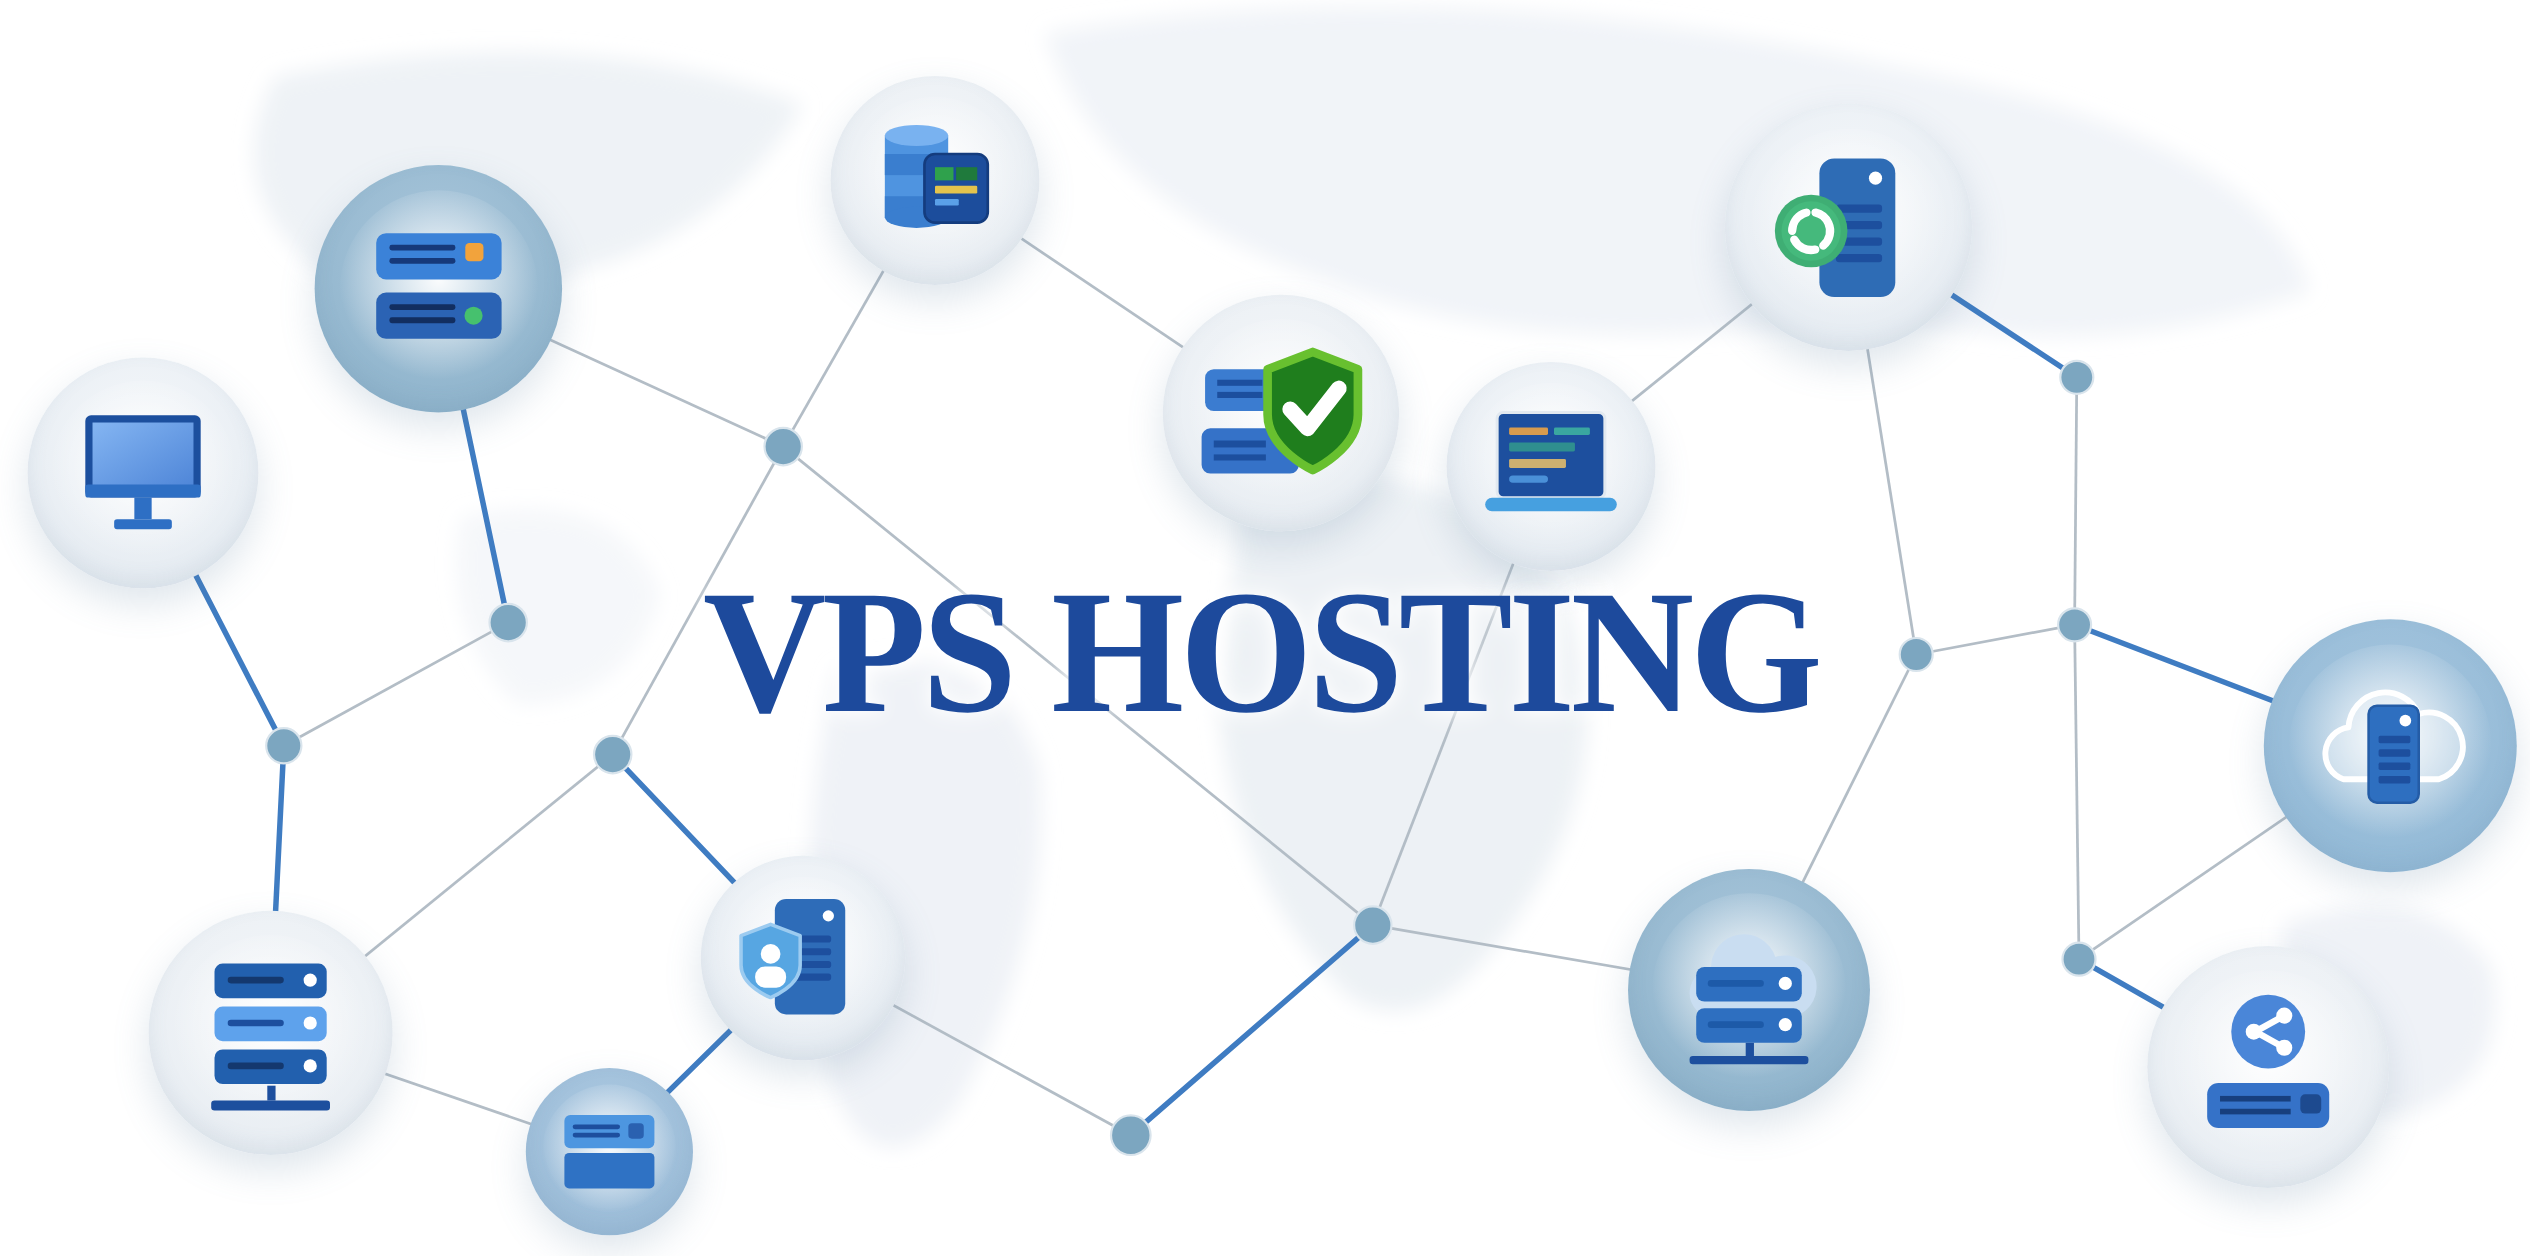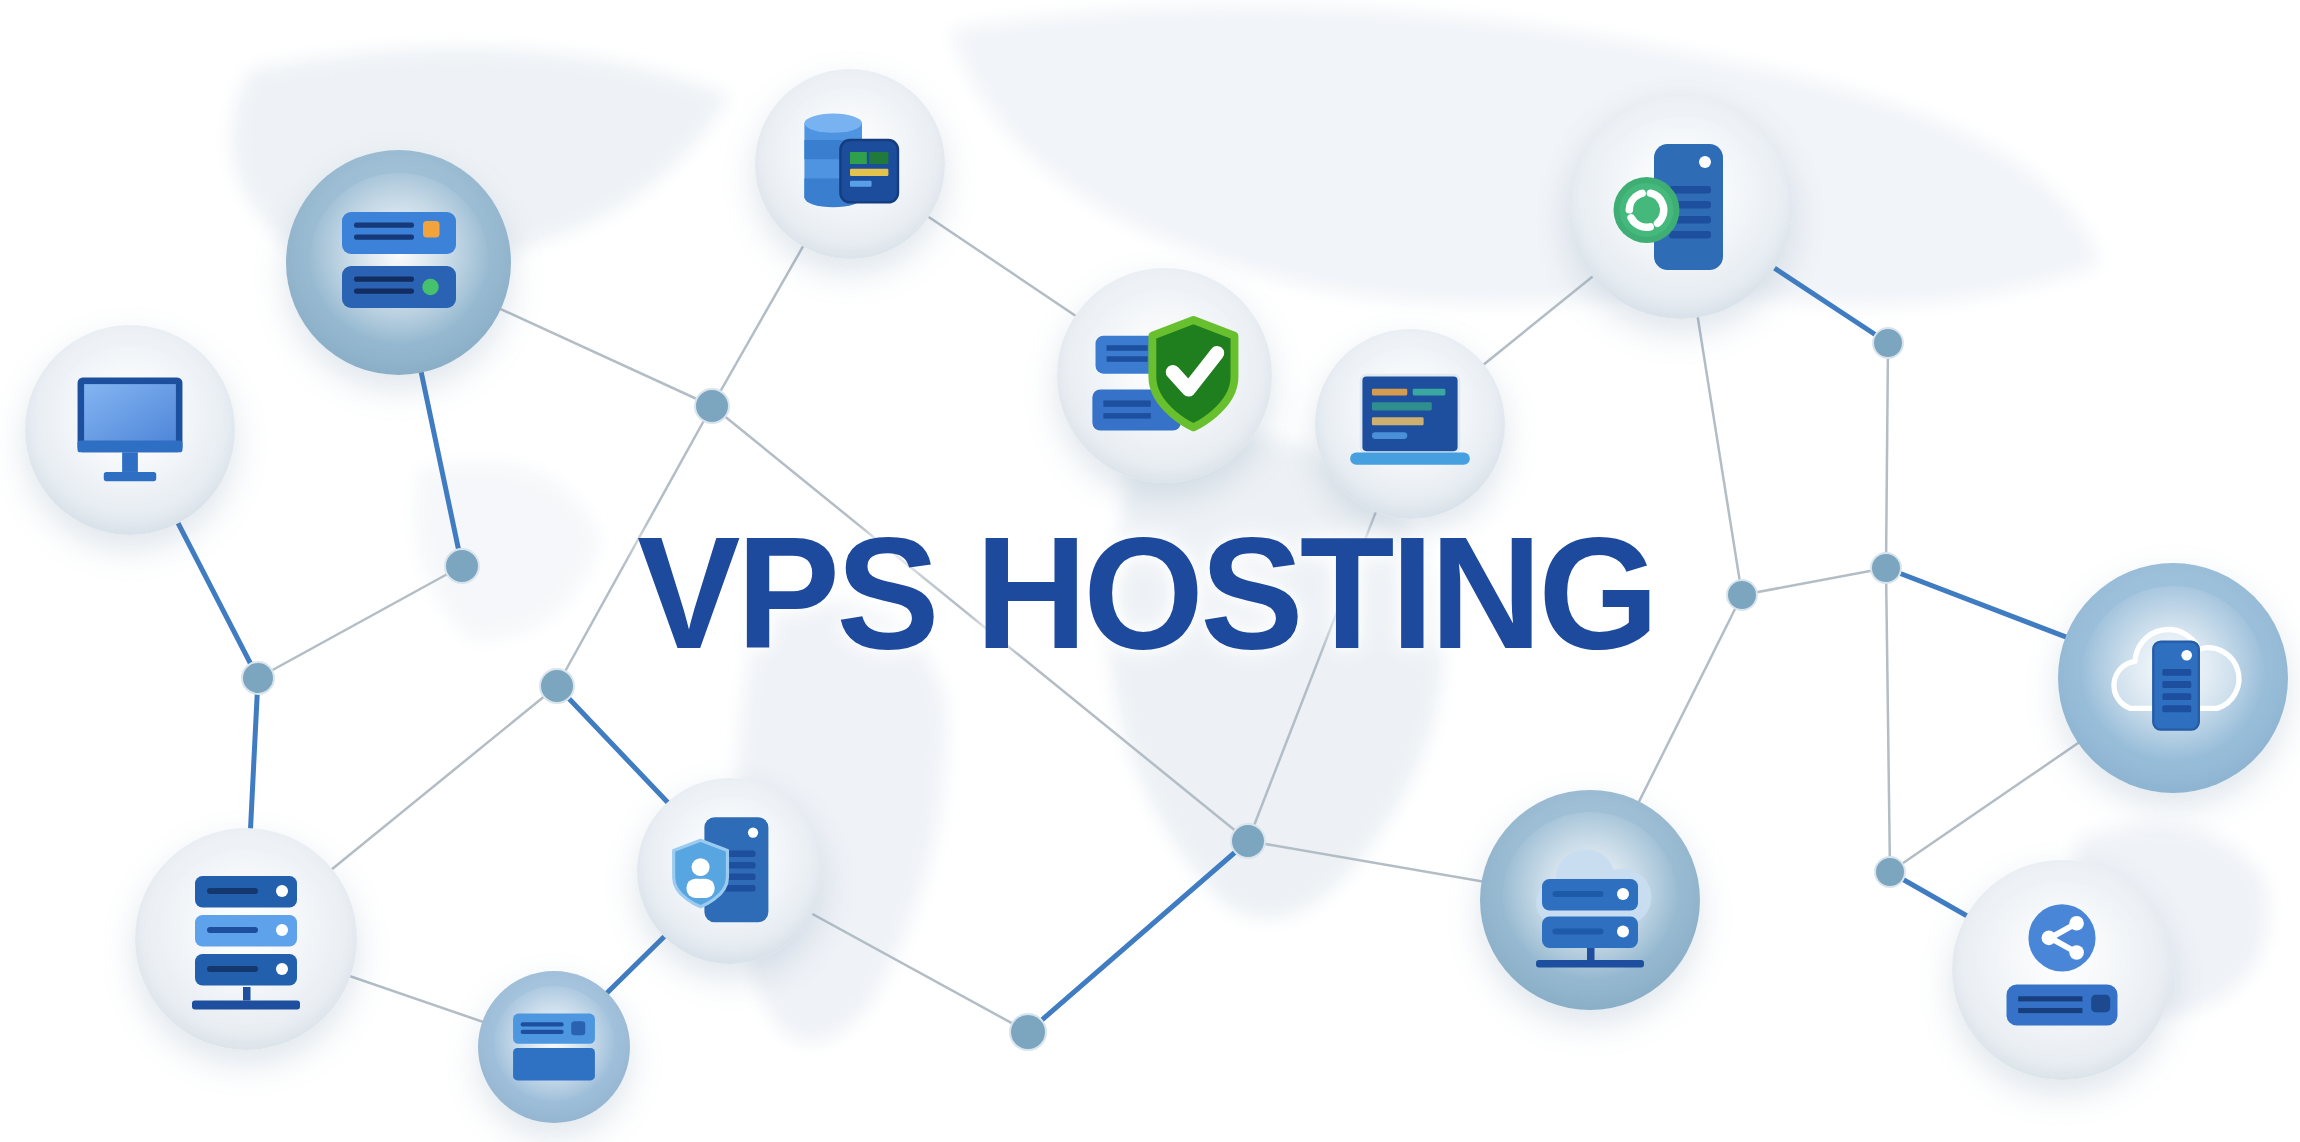--- a/index.html
+++ b/index.html
@@ -1,19 +1,19 @@
 <!DOCTYPE html>
 <html><head>
 <meta charset="utf-8">
 <title>VPS Hosting</title>
 <style>
   html,body{margin:0;padding:0;background:#ffffff;}
   .canvas{
     position:relative;width:2300px;height:1142px;overflow:hidden;background:#ffffff;
-    font-family:Liberation Sans, sans-serif;
+    font-family:Liberation Serif, serif;
   }
   .map-bg{position:absolute;inset:0;}
   .net{position:absolute;inset:0;}
   .page-title{
     position:absolute;left:1146px;top:600px;
     transform:translate(-50%,-54%) scaleX(0.97);
     font-weight:700;font-size:160px;letter-spacing:-4px;color:#1d4a9c;
     white-space:nowrap;margin:0;
     text-shadow:0 0 14px rgba(255,255,255,.95),0 0 30px rgba(255,255,255,.85);
     z-index:30;

